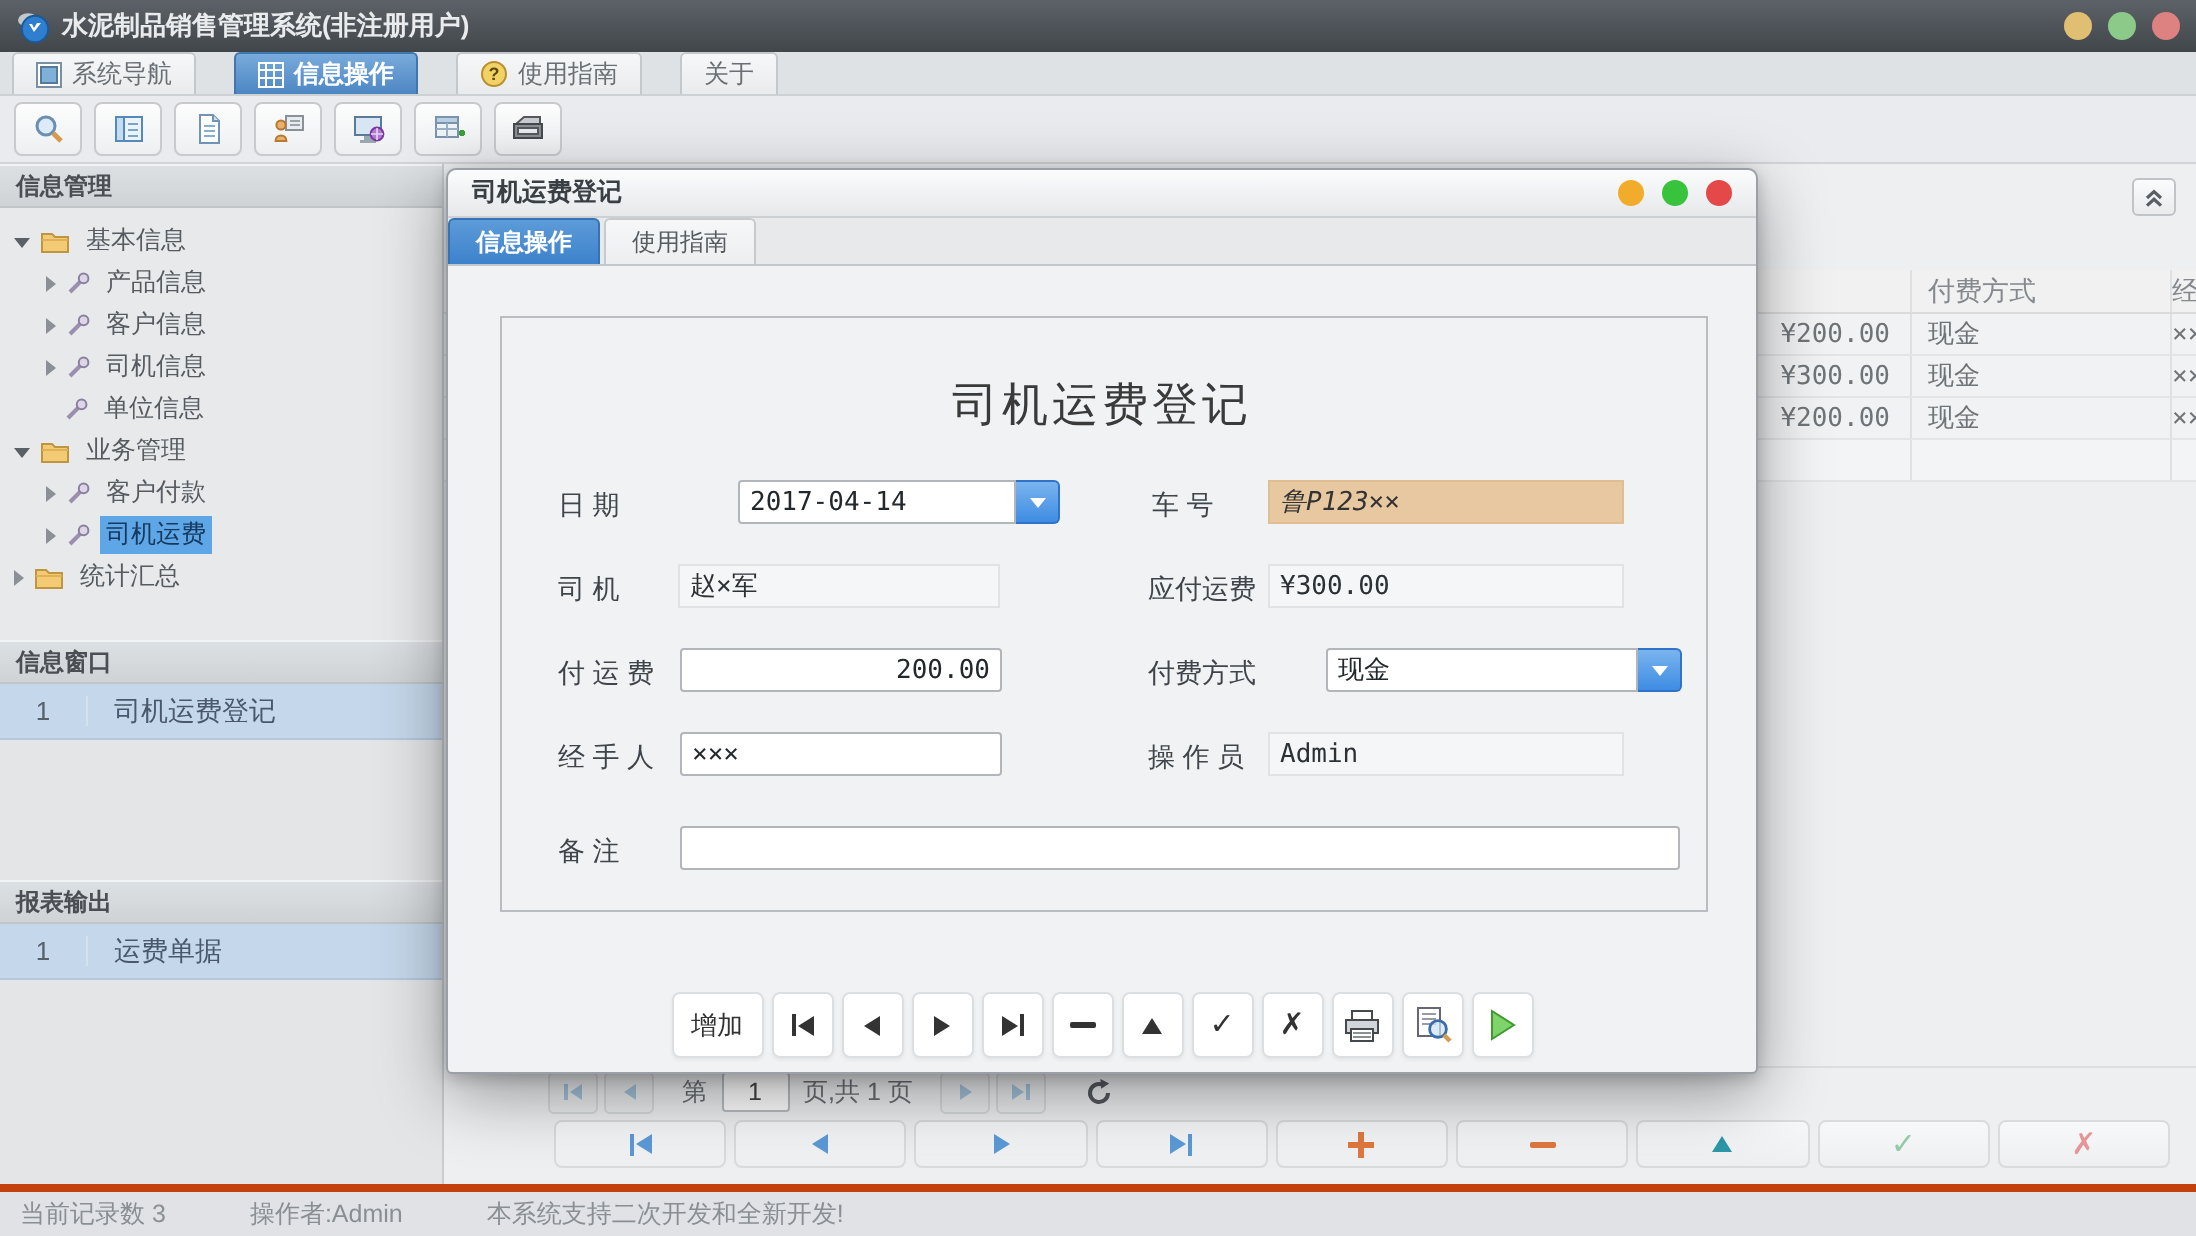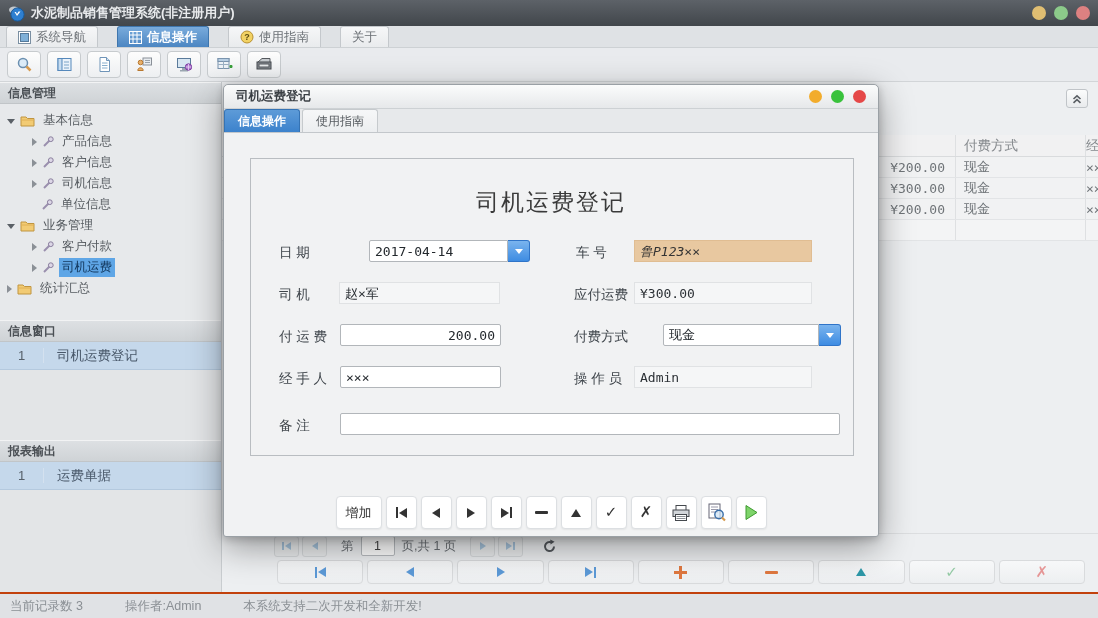--- a/index.html
+++ b/index.html
@@ -52,21 +52,21 @@
 
   
   .sidebar { width:222px; flex:none; background:#e7e9eb; border-right:1px solid #c9cdd0; display:flex; flex-direction:column; }
   .side-header {
     height:22px; flex:none; background:linear-gradient(#dde0e3,#cfd3d6);
     border-top:1px solid #f2f3f4; border-bottom:1px solid #c1c5c8;
     font-size:12px; font-weight:bold; color:#4a4f54; line-height:21px; padding-left:8px;
   }
   .tree { height:216px; flex:none; padding-top:6px; }
   .tree-item { height:21px; display:flex; align-items:center; font-size:12.5px; color:#565b60; }
-  .ind0 { padding-left:7px; } .ind1 { padding-left:8px;margin-left:24px; }
+  .ind0 { padding-left:7px; } .ind1 { padding-left:23px; }
   .cr { width:0; height:0; border-left:5px solid #8b9096; border-top:4px solid transparent; border-bottom:4px solid transparent; margin-right:5px; flex:none; }
   .cd { width:0; height:0; border-top:5px solid #5a6066; border-left:4px solid transparent; border-right:4px solid transparent; margin-right:5px; margin-top:2px; flex:none; }
   .cnone { width:9px; flex:none; }
   .ticon { margin-right:5px; flex:none; display:flex; }
   .t-label { padding:1px 3px; white-space:nowrap; }
   .t-label.sel { background:#5fa6e6; color:#143a60; }
 
   .side-list { background:#e3e5e7; overflow:hidden; }
   .side-list.grow1 { height:98px; flex:none; }
   .side-list.grow2 { flex:1; }
@@ -120,21 +120,21 @@
   .vbar.sm { height:8px; }
   .hminus { width:13px; height:3px; background:currentColor; border-radius:1px; }
   .hplus { position:relative; width:13px; height:13px; }
   .hplus::before { content:""; position:absolute; left:0; top:5px; width:13px; height:3px; background:currentColor; }
   .hplus::after { content:""; position:absolute; left:5px; top:0; width:3px; height:13px; background:currentColor; }
   .glyph { font-family:"DejaVu Sans",sans-serif; font-weight:bold; font-size:15px; line-height:1; }
 
   
   .statusbar {
     position:absolute; left:0; right:0; bottom:0; height:26px;
-    background:#e0e2e5; border-top:2px solid #c2410c;
+    background:#e0e2e5; border-top:4px solid #c2410c;
     display:flex; align-items:center; padding-left:10px; gap:42px;
     color:#8a8f94; font-size:12.5px;margin-top:42px;
   }
 
   
   .dialog {
     position:absolute; left:223px; top:84px; width:656px; height:453px;
     background:#f1f2f3; border:1px solid #9aa0a5; border-radius:5px 5px 3px 3px;
     box-shadow:0 10px 34px rgba(0,0,0,.38), 0 2px 8px rgba(0,0,0,.2);
   }

